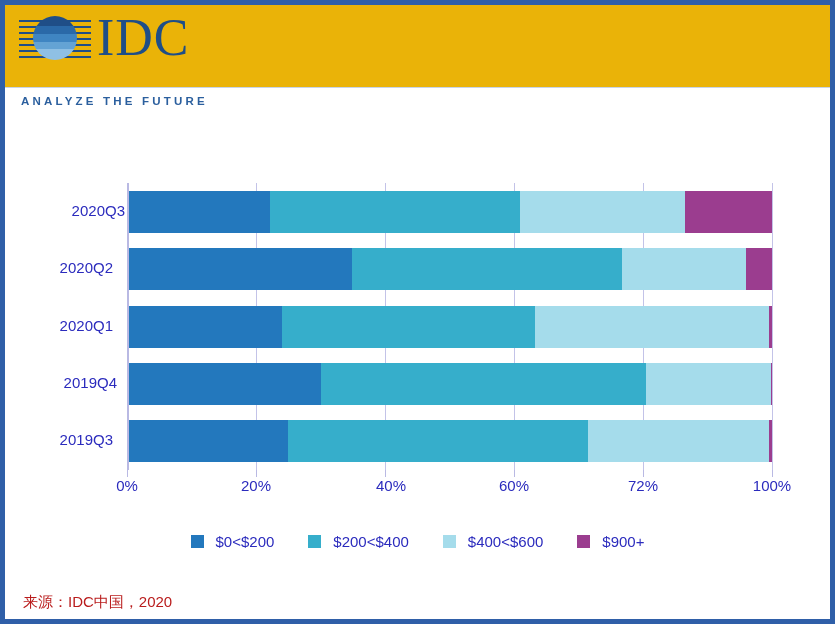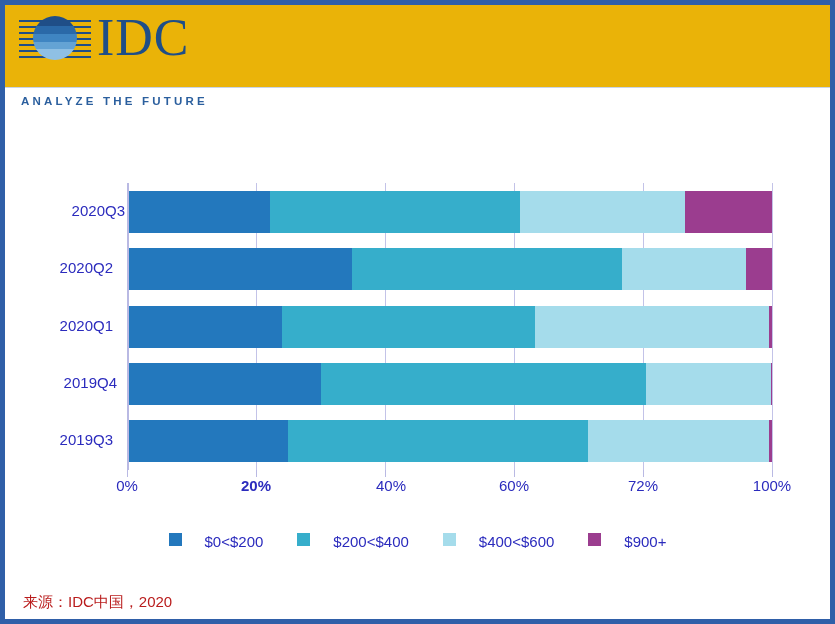--- a/index.html
+++ b/index.html
@@ -90,21 +90,21 @@
   }
   .xlabel{
     position:absolute;top:302px;
     font-size:15px;color:#2b2bbd;text-align:center;transform:translateX(-50%);
   }
   
   #legend{
     position:absolute;left:0;top:528px;width:825px;
     display:flex;justify-content:center;align-items:center;gap:34px;
   }
-  .legend-item{display:flex;align-items:flex-start;gap:23px;}
+  .legend-item{display:flex;align-items:center;gap:12px;}
   .legend-swatch{width:13px;height:13px;display:block;}
   .legend-label{font-size:15px;color:#2b2bbd;}
   
   #source{
     position:absolute;left:18px;top:588px;
     font-size:15px;color:#b91c1c;
   }
 </style>
 </head>
 <body>
@@ -166,21 +166,21 @@
         <div class="row" style="top: 237.3px;">
           <div class="seg" title="2019Q3 · $0&lt;$200 · 25%" style="width: 161.25px; background: rgb(35, 120, 189);"></div>
           <div class="seg" title="2019Q3 · $200&lt;$400 · 46.5%" style="width: 299.925px; background: rgb(54, 174, 203);"></div>
           <div class="seg" title="2019Q3 · $400&lt;$600 · 28%" style="width: 180.6px; background: rgb(165, 220, 235);"></div>
           <div class="seg" title="2019Q3 · $600+ · 0.5%" style="width: 3.225px; background: rgb(155, 61, 143);"></div>
         </div>
       </div>
   <div class="tick-mark" style="left: 122px; top: 295px;"></div>
       <div class="xlabel" style="left: 122px;">0%</div>
       <div class="tick-mark" style="left: 251px; top: 295px;"></div>
-      <div class="xlabel" style="left: 251px; font-weight: bold;">20%</div>
+      <div class="xlabel" style="left: 251px;">20%</div>
       <div class="tick-mark" style="left: 380px; top: 295px;"></div>
       <div class="xlabel" style="left: 380px; margin-left: 6px;">40%</div>
       <div class="tick-mark" style="left: 509px; top: 295px;"></div>
       <div class="xlabel" style="left: 509px;">60%</div>
       <div class="tick-mark" style="left: 638px; top: 295px;"></div>
       <div class="xlabel" style="left: 638px;">72%</div>
       <div class="tick-mark" style="left: 767px; top: 295px;"></div>
       <div class="xlabel" style="left: 767px;">100%</div>
       <div class="ylabel" style="top: 26.7px; left: 12px; width: 108px;">2020Q3</div>
       <div class="ylabel" style="top: 84.1px; left: 0px; width: 108px;">2020Q2</div>

